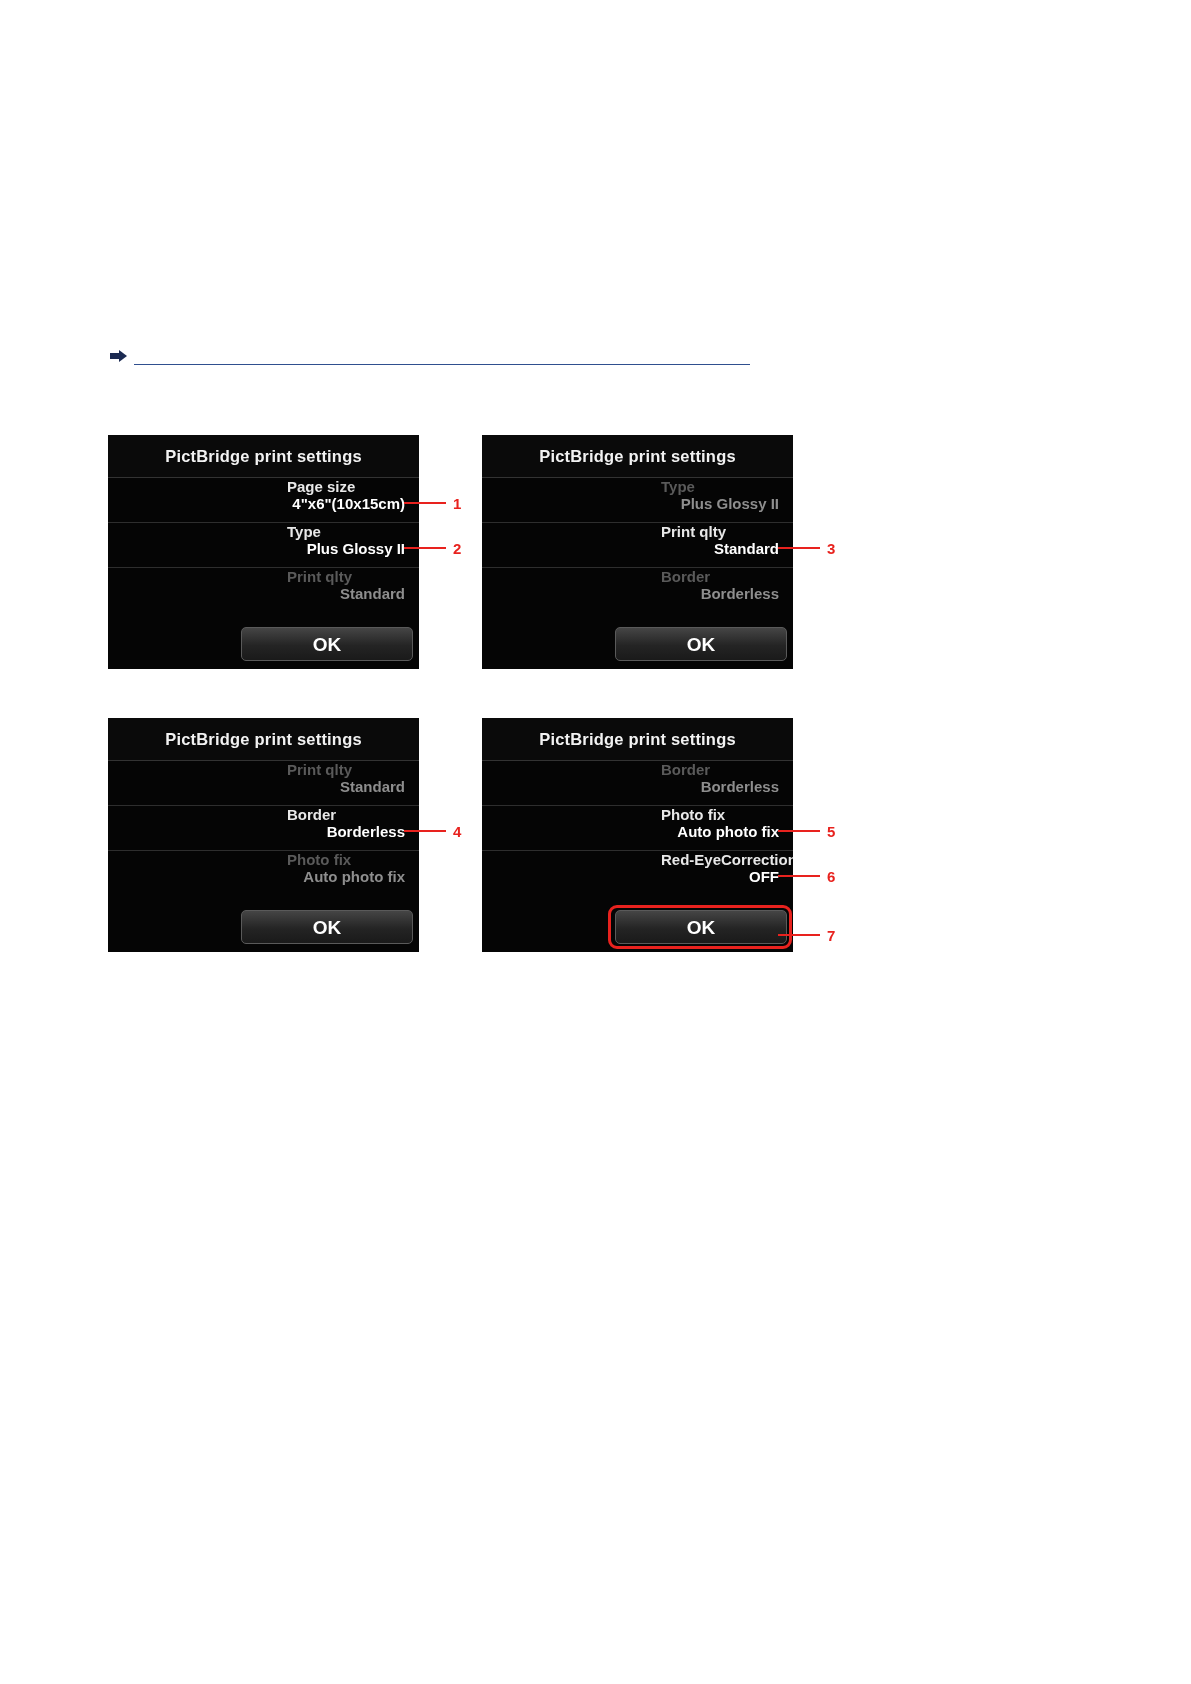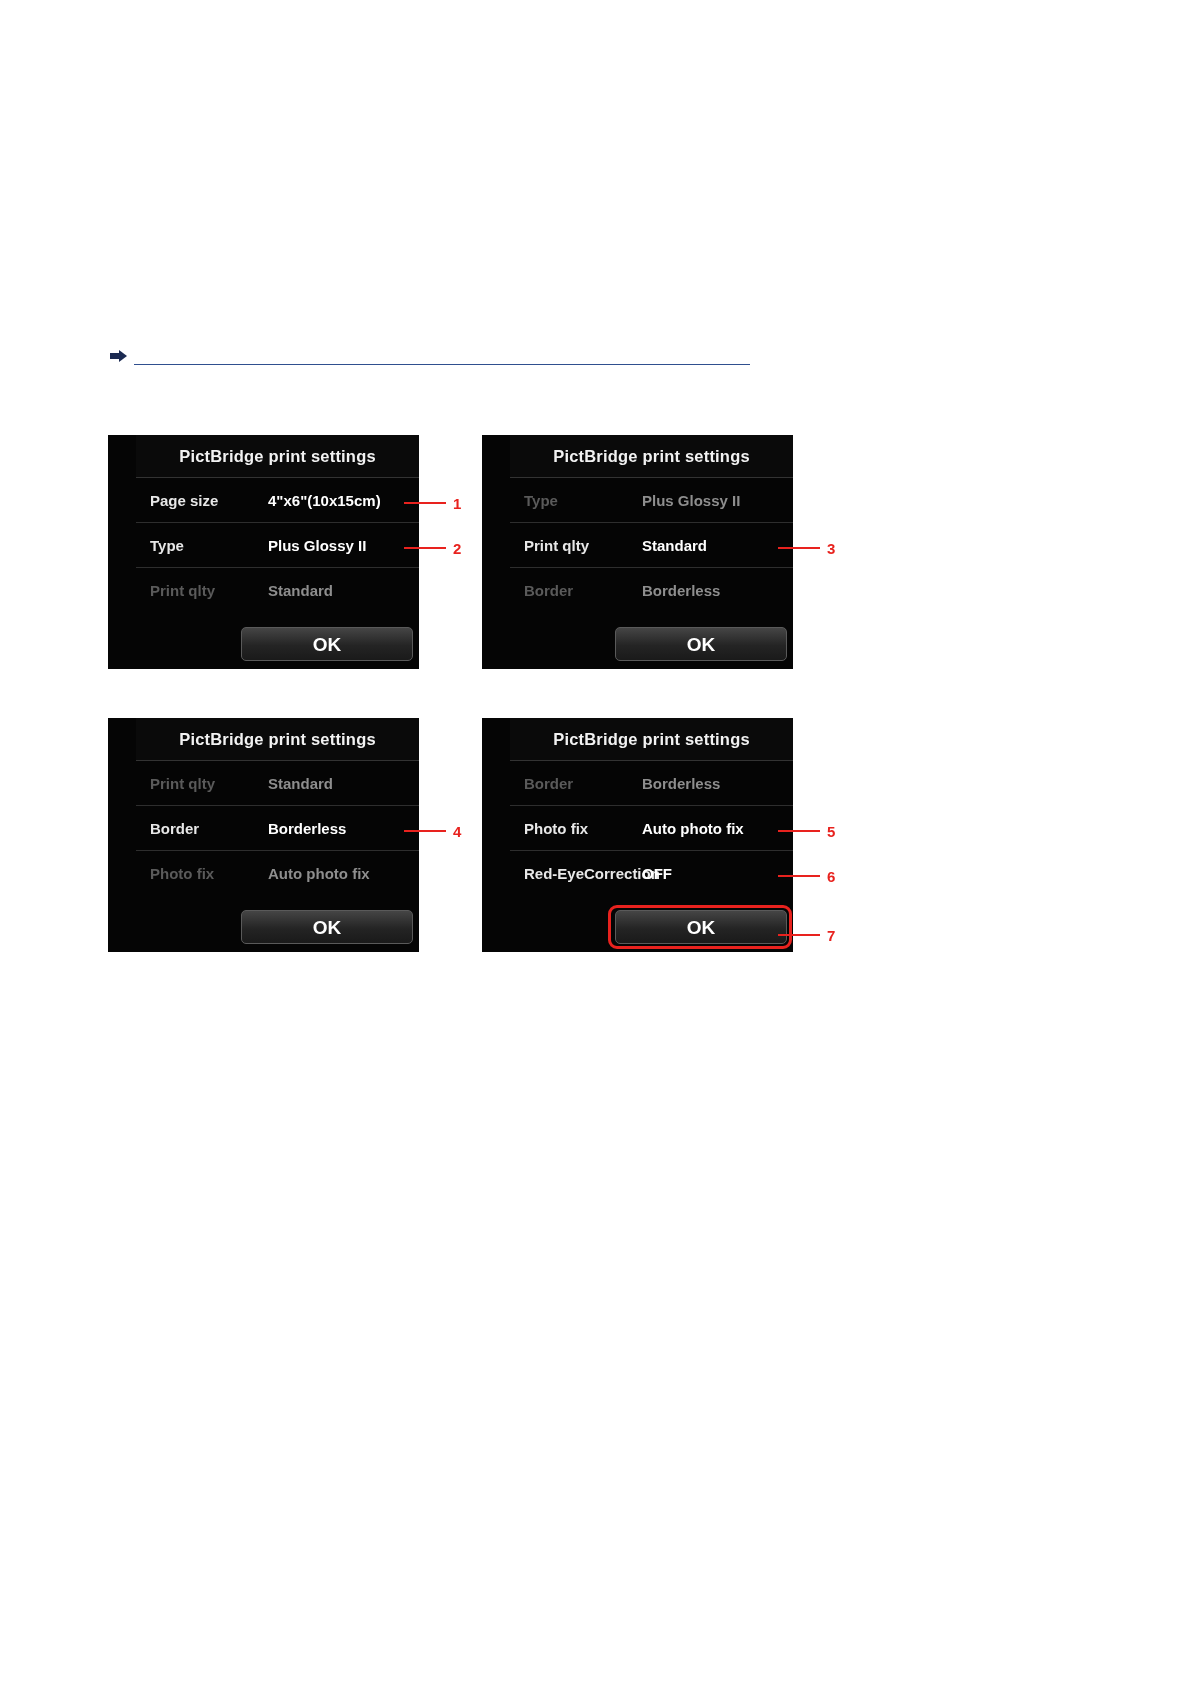--- a/index.html
+++ b/index.html
@@ -67,21 +67,20 @@
   }
 
   
   .lcd {
     position: absolute;
     width: 311px;
     height: 234px;
     background: #050505;
     box-sizing: border-box;
     overflow: hidden;
-    padding-left: 28px;
   }
   .lcd-1 { left: 108px; top: 435px; }
   .lcd-2 { left: 482px; top: 435px; }
   .lcd-3 { left: 108px; top: 718px; }
   .lcd-4 { left: 482px; top: 718px; }
 
   .lcd-title {
     height: 42px;
     line-height: 42px;
     text-align: center;
@@ -92,24 +91,25 @@
     border-bottom: 1px solid #333;
     letter-spacing: 0.2px;
   }
 
   .lcd-rows {
     position: relative;
   }
   .lcd-row {
     height: 45px;
     display: flex;
-    align-items: center;
+    align-items: flex-end;
     border-bottom: 1px solid #2e2e2e;
     padding: 0 14px;
     box-sizing: border-box;
+    flex-direction: column;
   }
   .row-label {
     width: 118px;
     font-size: 15px;
     color: #cfcfcf;
     font-weight: bold;
     white-space: nowrap;
     flex: 0 0 auto;
   }
   .row-value {

